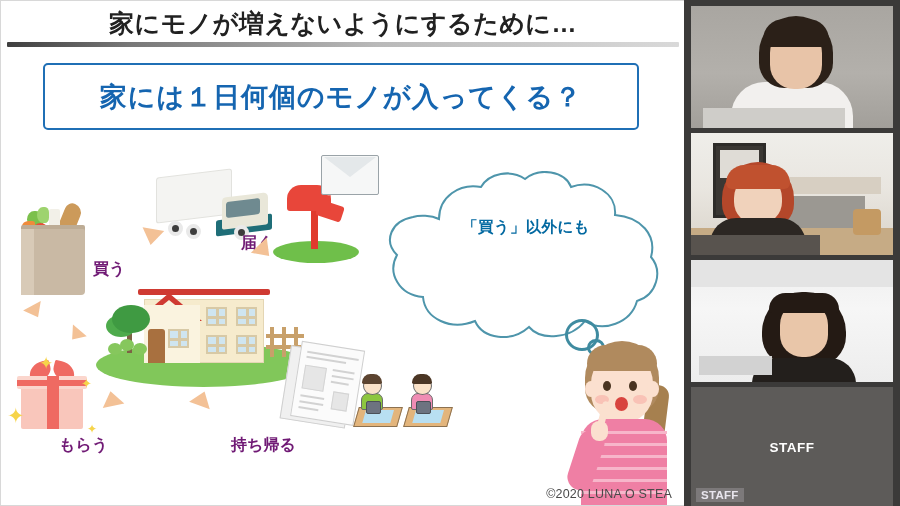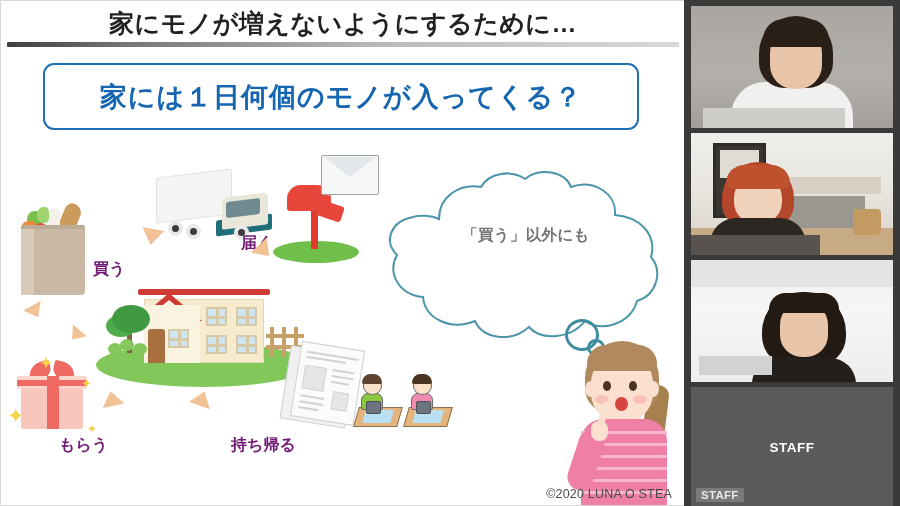--- a/index.html
+++ b/index.html
@@ -31,21 +31,21 @@
   }
   .title-rule {
     position: absolute; left: 6px; top: 41px; width: 672px; height: 5px;
     background: linear-gradient(to right, #3f3f3f 0%, #777 18%, #b9b9b9 55%, #d9d9d9 100%);
     border-radius: 1px;
   }
 
   
   .question-box {
     position: absolute; left: 42px; top: 62px; width: 596px; height: 67px;
-    border: 2.5px solid #1f6fb5; border-radius: 11px;
+    border: 2.5px solid #1f6fb5; border-radius: 5px;
     background: #ffffff;
     display: flex; align-items: center; justify-content: center;
   }
   .question-text {
     font-size: 27px; font-weight: bold; color: #1565b0;
     letter-spacing: 1px; white-space: nowrap;
   }
 
   
   .canvas { position: absolute; left: 0; top: 132px; width: 684px; height: 374px; }
@@ -141,22 +141,22 @@
   .kid-b{ position:absolute; width:22px; height:17px; border:1.5px solid #6b6b6b; border-radius:7px 7px 2px 2px;}
   .satchel{ position:absolute; width:15px; height:13px; background:#6d7380; border:1.5px solid #4c5058; border-radius:2px;}
 
   
   .arr{ position:absolute; width:0; height:0; border-style:solid; }
 
   
   .cloud{ position:absolute; left:378px; top:38px; width:292px; height:178px; }
   .cloud svg{ position:absolute; left:0; top:0; }
   .cloud-text{
-    position:absolute; left:34px; top:52px; width:226px;
-    text-align:center; font-size:15.5px; font-weight:bold; color:#737373;
+    position:absolute; left:34px; top:44px; width:226px;
+    text-align:center; font-size:15.5px; font-weight:bold; color:#0369a1;
     line-height:1.5; letter-spacing:.3px;
   }
 
   
   .girl{ position:absolute; left:566px; top:208px; width:110px; height:166px; }
   .g-hair{ position:absolute; left:18px; top:0px; width:74px; height:72px; background:#b08a5e; border-radius:42px 42px 28px 28px;}
   .g-face{ position:absolute; left:24px; top:12px; width:62px; height:70px; background:#fbe0cf; border-radius:30px 30px 30px 30px;}
   .g-bang{ position:absolute; left:20px; top:4px; width:70px; height:26px; background:#b08a5e; border-radius:36px 36px 14px 14px;}
   .g-pony{ position:absolute; left:78px; top:44px; width:22px; height:54px; background:#a6804f; border-radius:11px 11px 11px 11px; transform:rotate(7deg);}
   .g-ear{ position:absolute; width:12px; height:16px; background:#fbe0cf; border-radius:50%;}

